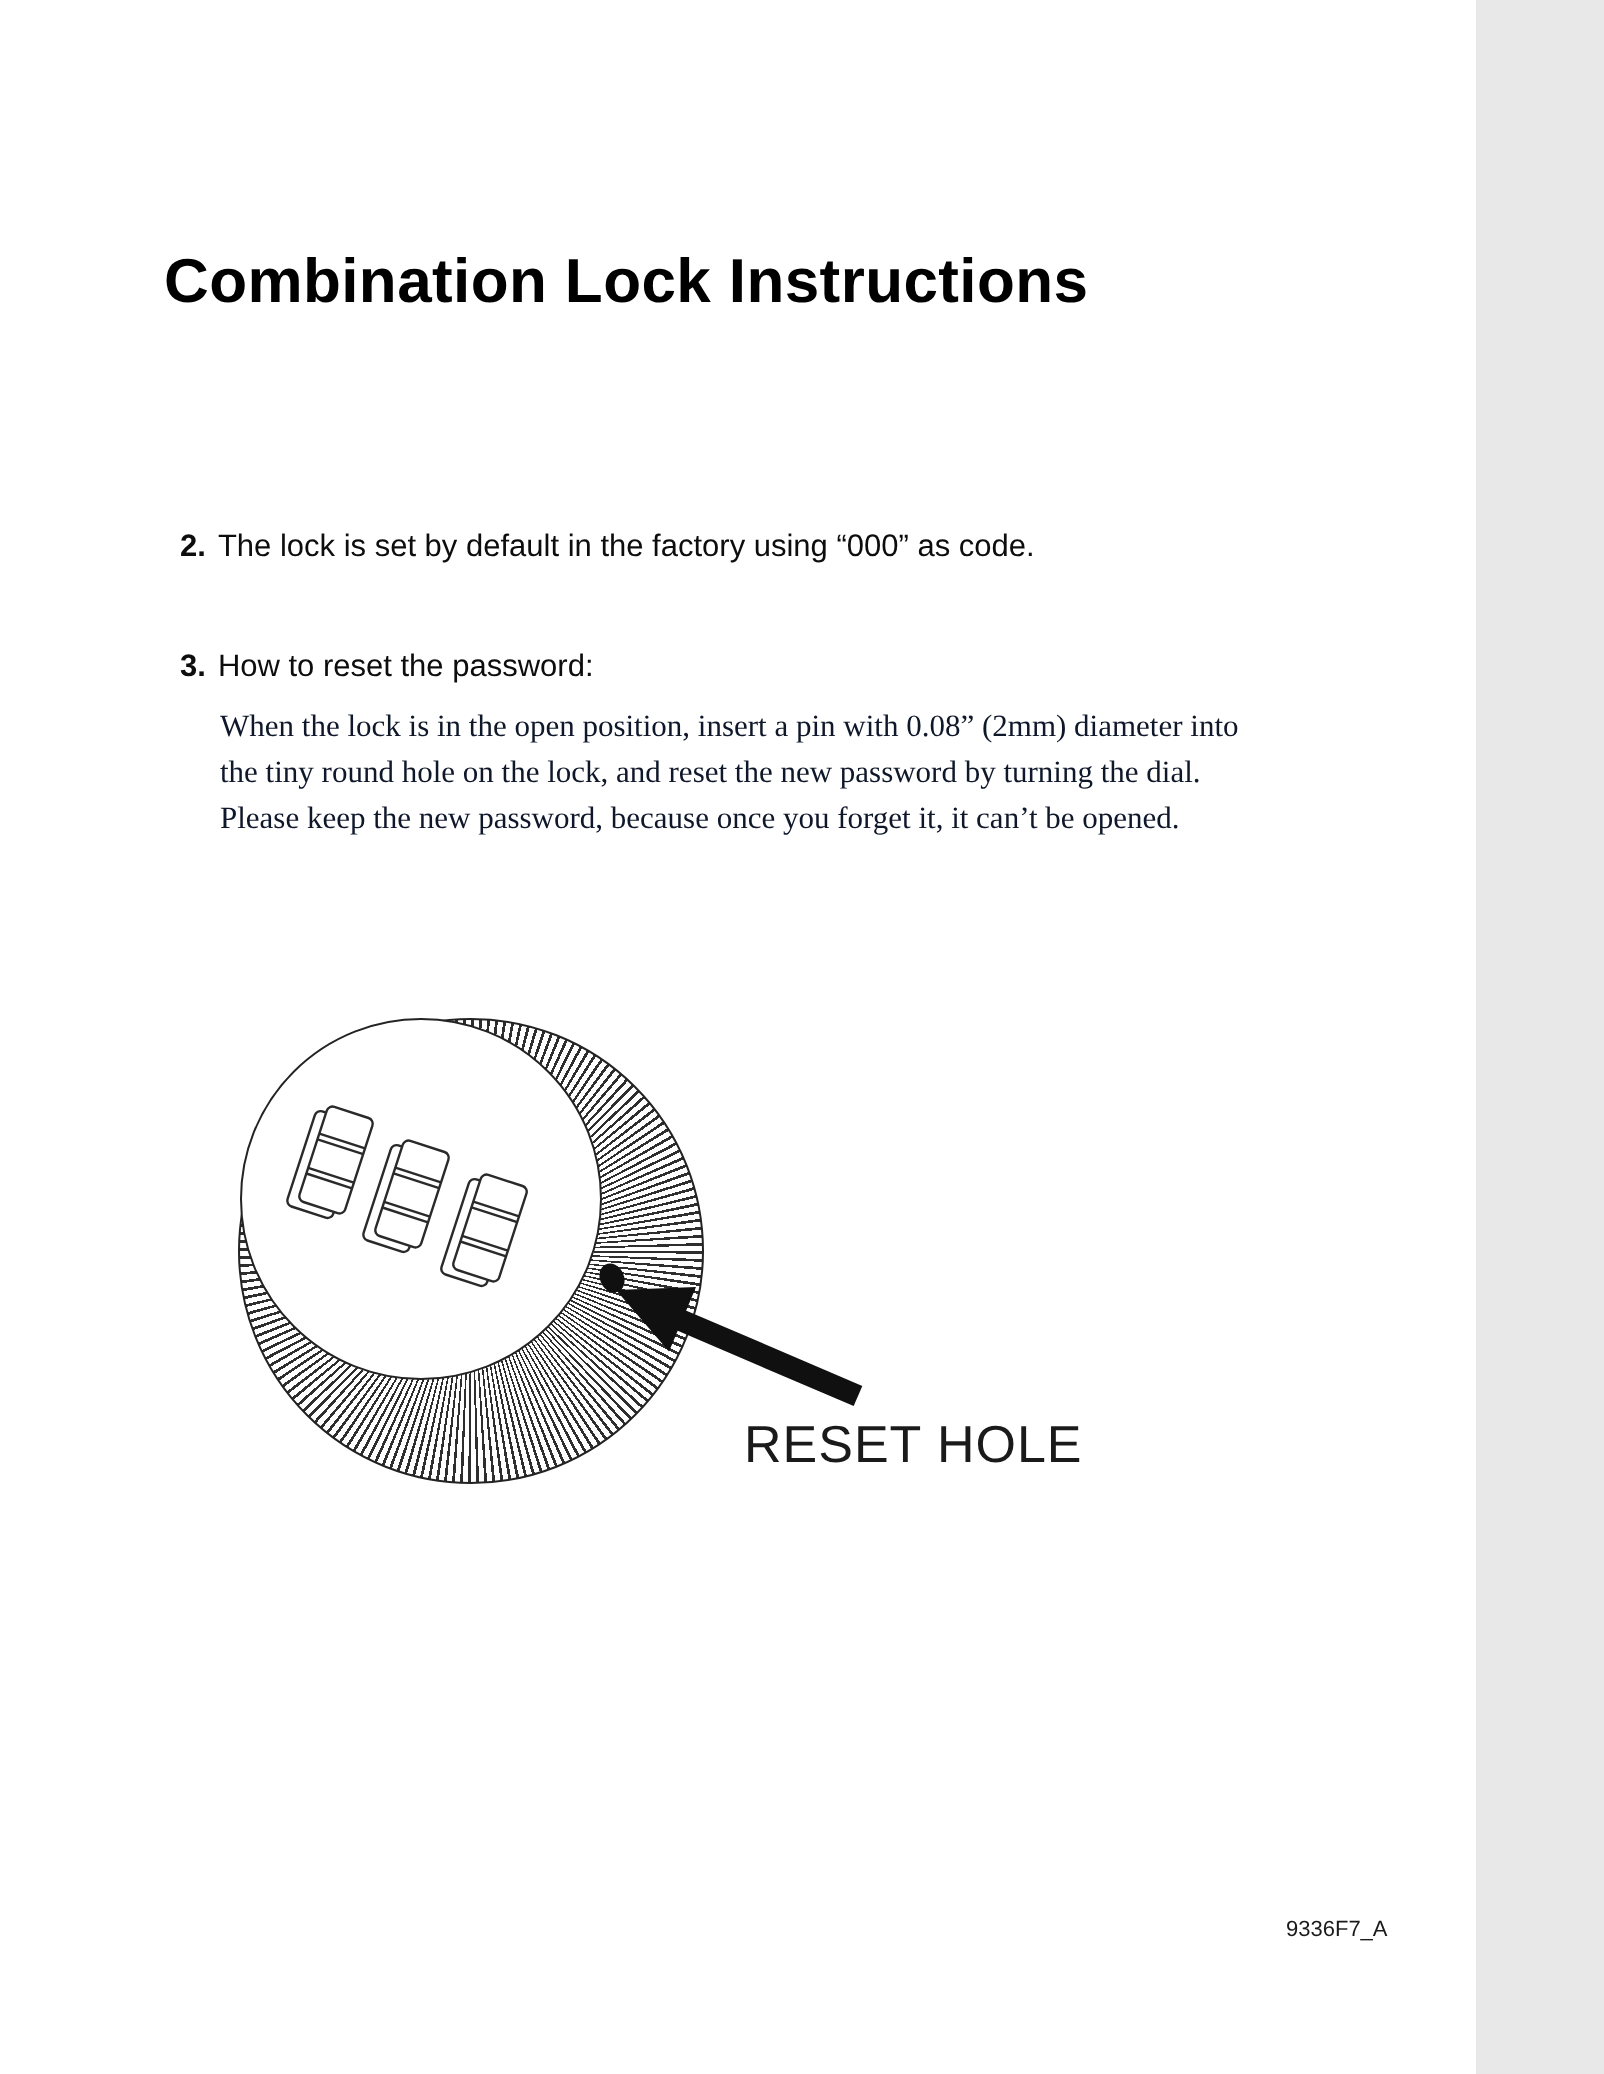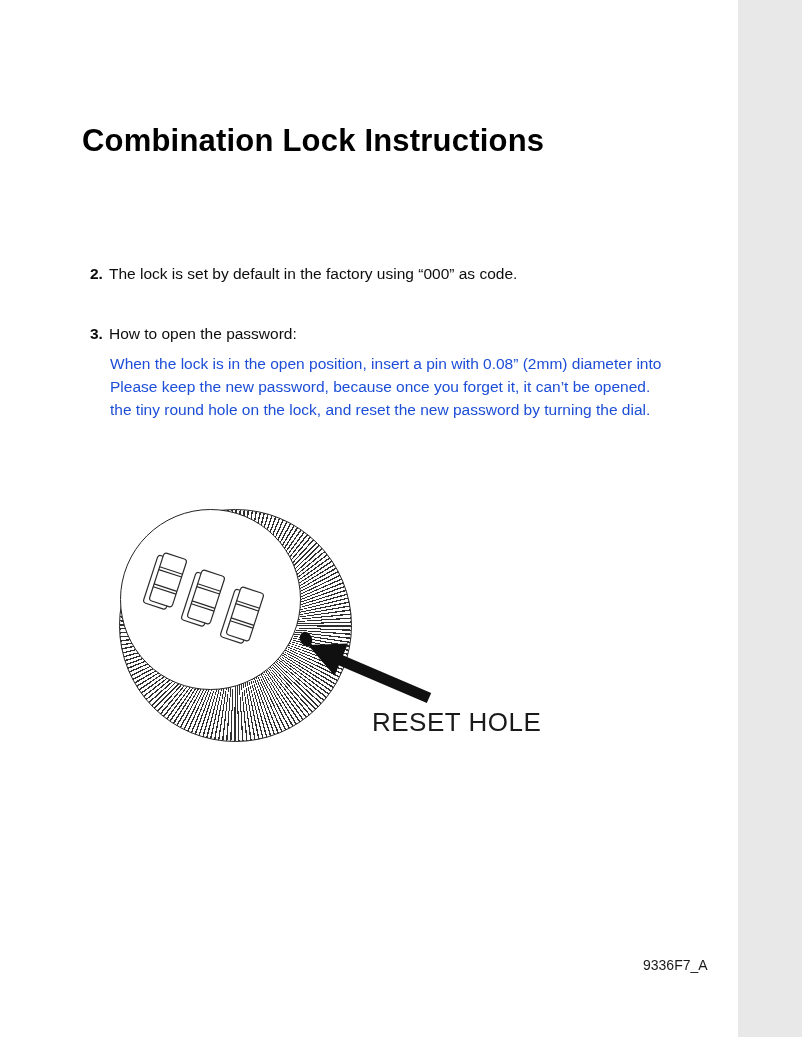--- a/index.html
+++ b/index.html
@@ -20,64 +20,64 @@
   .list-item{
     left:90px;
     font-size:15.5px;line-height:21px;color:#0d0d0d;white-space:nowrap;
   }
   .list-item .num{font-weight:700;margin-right:6px;}
   .item-1{top:203px;}
   .item-2{top:263px;}
   .item-3{top:323px;}
   .step3-para{
     left:110px;top:352px;
-    font-size:15.5px;line-height:23px;color:#1d4ed8;white-space:nowrap;
+    font-size:15.5px;line-height:23px;color:#0f172a;white-space:nowrap;font-family:Liberation Serif, serif;
   }
   
   .knurl{
     left:119px;top:509px;width:233px;height:233px;
     box-sizing:border-box;border:1.5px solid #232323;border-radius:50%;
     background:repeating-conic-gradient(from 0deg,#2e2e2e 0deg 0.7deg,#ffffff 0.7deg 2deg);
   }
   .face{
     left:120px;top:509px;width:181px;height:181px;
     box-sizing:border-box;border:1.4px solid #232323;border-radius:50%;
     background:#ffffff;
   }
   .lock-svg{left:0;top:0;width:802px;height:1037px;pointer-events:none;}
   .reset-label{
     left:372px;top:707px;
     font-size:26px;line-height:30px;letter-spacing:0.5px;
     color:#1a1a1a;white-space:nowrap;
   }
   .footer-code{
     left:643px;top:958px;
-    font-size:14px;line-height:14px;color:#1a1a1a;white-space:nowrap;
+    font-size:11px;line-height:14px;color:#1a1a1a;white-space:nowrap;
   }
 </style>
 </head>
 <body>
 
 <div class="page">
 
   <div class="abs doc-title">Combination Lock Instructions</div>
 
 
   <div class="abs list-item item-2">
     <span class="num">2.</span><span>The lock is set by default in the factory using “000” as code.</span>
   </div>
 
   <div class="abs list-item item-3">
-    <span class="num">3.</span><span>How to open the password:</span>
+    <span class="num">3.</span><span>How to reset the password:</span>
   </div>
 
   <div class="abs step3-para">
     <div>When the lock is in the open position, insert a pin with 0.08” (2mm) diameter into</div>
+    <div>the tiny round hole on the lock, and reset the new password by turning the dial.</div>
     <div>Please keep the new password, because once you forget it, it can’t be opened.</div>
-    <div>the tiny round hole on the lock, and reset the new password by turning the dial.</div>
   </div>
 
   <div>
     <div class="abs knurl"></div>
     <div class="abs face"></div>
 
     <svg class="abs lock-svg" viewBox="0 0 802 1037" aria-hidden="true">
 
       <g transform="translate(168,580) rotate(18)" stroke="#2a2a2a" stroke-width="1.2" fill="none">
         <rect x="-17" y="-21" width="24" height="50" rx="3" fill="#ffffff"></rect>

